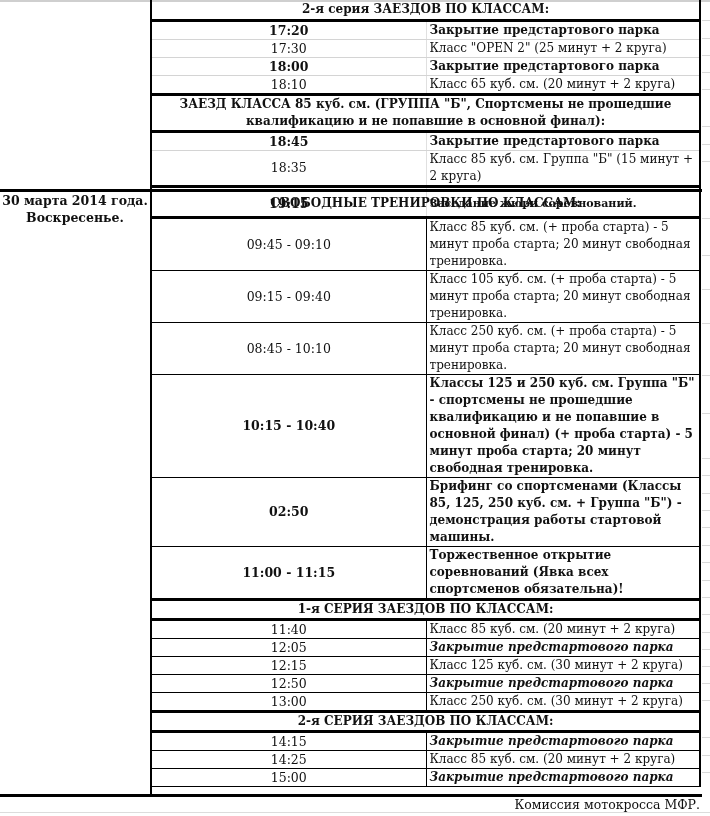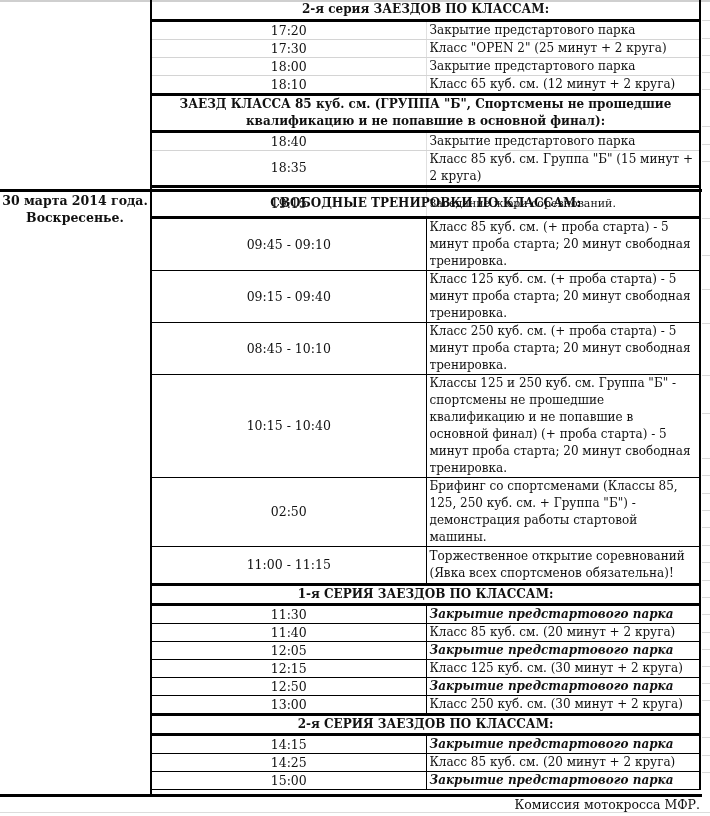--- a/index.html
+++ b/index.html
@@ -14,21 +14,21 @@
   .block { position: absolute; left: 0; width: 702px; }
   .datecol { position: absolute; left: 0; width: 150px; border-right: 2px solid #000;
              display:flex; align-items:flex-start; justify-content:center; text-align:center;
              font-weight: bold; font-size: 12.5px; line-height: 17px; }
   table.sched { position: absolute; left: 152px; width: 549px; border-collapse: collapse;
                 table-layout: fixed; font-size: 12px; }
   table.sched td { padding: 0 3px; vertical-align: middle; line-height: 17px; overflow: hidden; white-space: nowrap; }
   table.sched td.time { width: 76px; text-align: center; font-size: 12.5px; }
   table.sched td.desc { white-space: normal; }
   table.sched td.head { text-align: center; font-weight: bold; white-space: normal; padding: 0 4px; }
-  .b { font-weight: normal; margin-top: 25px; }
+  .b { font-weight: bold; margin-top: 25px; }
   .it { font-style: italic; font-weight: bold; }
   .sm { font-size: 11px; }
 
   
   #t1 { top: 0; border-right: 2px solid #000; }
   #t1 td { border-bottom: 1px solid #d4d4d4; }
   #t1 td.time { border-right: 1px solid #e0e0e0; }
   #t1 tr.thick td { border-bottom: 3px solid #000; }
   #t1 tr.head td { border-bottom: 3px solid #000; }
 
@@ -62,27 +62,27 @@
         <tr style="height:17px;">
           <td class="time">17:30</td>
           <td class="desc">Класс "OPEN 2" (25 минут + 2 круга)</td>
         </tr>
         <tr style="height:17px;">
           <td class="time b">18:00</td>
           <td class="desc b">Закрытие предстартового парка</td>
         </tr>
         <tr class="thick" style="height:17px;">
           <td class="time">18:10</td>
-          <td class="desc">Класс 65 куб. см. (12 минут + 2 круга)</td>
+          <td class="desc">Класс 65 куб. см. (20 минут + 2 круга)</td>
         </tr>
         <tr class="head" style="height:37px;">
           <td colspan="2" class="head">ЗАЕЗД КЛАССА 85 куб. см. (ГРУППА "Б", Спортсмены не прошедшие квалификацию и не попавшие в основной финал):</td>
         </tr>
         <tr style="height:18px;">
-          <td class="time b">18:40</td>
+          <td class="time b">18:45</td>
           <td class="desc b">Закрытие предстартового парка</td>
         </tr>
         <tr class="thick" style="height:17px;">
           <td class="time">18:35</td>
           <td class="desc">Класс 85 куб. см. Группа "Б" (15 минут + 2 круга)</td>
         </tr>
         <tr style="height:33px;">
           <td class="time b sm" style="border-bottom:0;">19:15</td>
           <td class="desc b sm" style="border-bottom:0;">Заседание жюри соревнований.</td>
         </tr>
@@ -103,44 +103,40 @@
       <tbody>
         <tr class="thick" style="height:25px;">
           <td colspan="2" class="head" style="border-top:0;">СВОБОДНЫЕ ТРЕНИРОВКИ ПО КЛАССАМ:</td>
         </tr>
         <tr style="height:37px;">
           <td class="time">09:45 - 09:10</td>
           <td class="desc">Класс 85 куб. см. (+ проба старта) - 5 минут проба старта; 20 минут свободная тренировка.</td>
         </tr>
         <tr style="height:34px;">
           <td class="time">09:15 - 09:40</td>
-          <td class="desc">Класс 125 куб. см. (+ проба старта) - 5 минут проба старта; 20 минут свободная тренировка.</td>
+          <td class="desc">Класс 105 куб. см. (+ проба старта) - 5 минут проба старта; 20 минут свободная тренировка.</td>
         </tr>
         <tr style="height:34px;">
           <td class="time">08:45 - 10:10</td>
           <td class="desc">Класс 250 куб. см. (+ проба старта) - 5 минут проба старта; 20 минут свободная тренировка.</td>
         </tr>
         <tr style="height:52px;">
           <td class="time b">10:15 - 10:40</td>
           <td class="desc b">Классы 125 и 250 куб. см. Группа "Б" - спортсмены не прошедшие квалификацию и не попавшие в основной финал) (+ проба старта) - 5 минут проба старта; 20 минут свободная тренировка.</td>
         </tr>
         <tr style="height:38px;">
           <td class="time b">02:50</td>
           <td class="desc b">Брифинг со спортсменами (Классы 85, 125, 250 куб. см. + Группа "Б") - демонстрация работы стартовой машины.</td>
         </tr>
         <tr class="thick" style="height:38px;">
           <td class="time b">11:00 - 11:15</td>
           <td class="desc b">Торжественное открытие соревнований (Явка всех спортсменов обязательна)!</td>
         </tr>
         <tr class="thick" style="height:15px;">
           <td colspan="2" class="head">1-я СЕРИЯ ЗАЕЗДОВ ПО КЛАССАМ:</td>
-        </tr>
-        <tr style="height:18px;">
-          <td class="time">11:30</td>
-          <td class="desc it">Закрытие предстартового парка</td>
         </tr>
         <tr style="height:17px;">
           <td class="time">11:40</td>
           <td class="desc">Класс 85 куб. см. (20 минут + 2 круга)</td>
         </tr>
         <tr style="height:17px;margin-top:41px;">
           <td class="time">12:05</td>
           <td class="desc it">Закрытие предстартового парка</td>
         </tr>
         <tr style="height:17px;">

